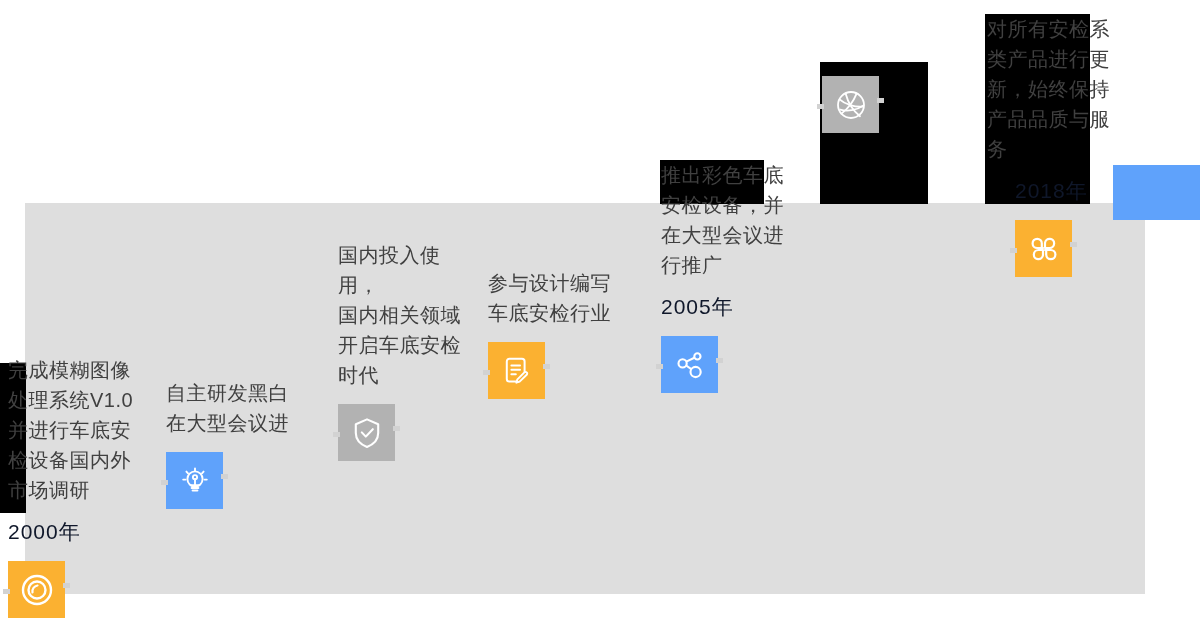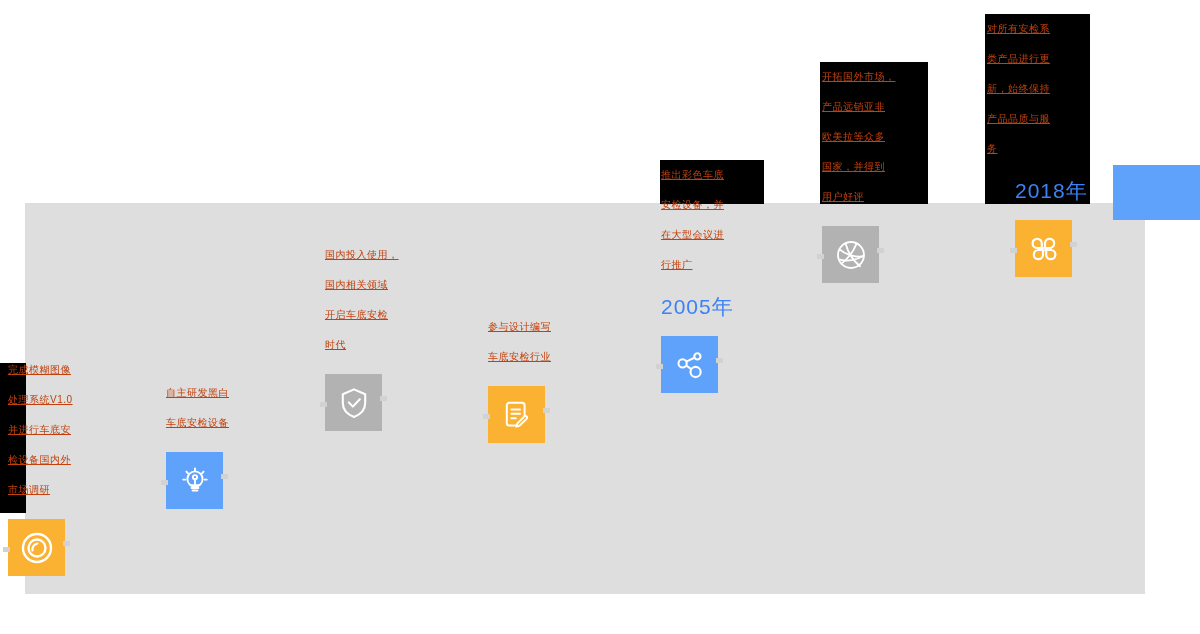--- a/index.html
+++ b/index.html
@@ -28,33 +28,32 @@
   
   .edge-card{
     position:absolute;
     background:#5fa2fb;
   }
 
   
   .milestone{position:absolute;}
 
   .ms-desc{
-    font-size:10px;
+    font-size:20px;
     line-height:30px;
-    color:#c2410c;
+    color:#404040;
     letter-spacing:0.5px;
     white-space:pre-line;
     position:relative;
     z-index:3;
-    text-decoration:underline;
   }
   .ms-year{
     font-size:21px;
     line-height:30px;
-    color:#3b82f6;
+    color:#0f172a;
     letter-spacing:1px;
     margin-top:12px;
     position:relative;
     z-index:3;
   }
   .ms-icon{
     width:57px;height:57px;
     margin-top:14px;
     display:flex;align-items:center;justify-content:center;
     position:relative;z-index:3;
@@ -82,69 +81,70 @@
   <div class="black-block" style="left:660px;top:160px;width:104px;height:44px;"></div>
   <div class="black-block" style="left:820px;top:62px;width:108px;height:142px;"></div>
   <div class="black-block" style="left:985px;top:14px;width:105px;height:190px;"></div>
 
   <div class="milestone" style="left:8px;top:355px;width:130px;">
     <div class="ms-desc">完成模糊图像
 处理系统V1.0
 并进行车底安
 检设备国内外
 市场调研</div>
+    <div class="ms-year">2000年</div>
     <div class="ms-icon ic-orange">
       <span class="nub nub-l"></span>
       <span class="nub nub-r"></span>
       <svg width="34" height="34" viewBox="0 0 34 34" fill="none" stroke="#ffffff" stroke-width="2.4">
         <circle cx="17" cy="17" r="14"></circle>
         <circle cx="17" cy="17" r="8.5"></circle>
         <path d="M12.5 19.5 a6 6 0 0 1 5-7" stroke-width="2.2" stroke-linecap="round"></path>
       </svg>
     </div>
   </div>
 
   <div class="milestone" style="left:166px;top:378px;width:130px;">
     <div class="ms-desc">自主研发黑白
-车底安检设备</div>
+在大型会议进</div>
     <div class="ms-icon ic-blue">
       <span class="nub nub-l"></span>
       <span class="nub nub-r"></span>
       <svg width="34" height="34" viewBox="0 0 34 34" fill="none" stroke="#ffffff" stroke-width="1.9" stroke-linecap="round">
         <circle cx="17" cy="15" r="7.6"></circle>
         <circle cx="17" cy="13.2" r="2.1"></circle>
         <path d="M17 15.3 V21"></path>
         <path d="M12.6 21.3 h8.8" stroke-width="2"></path>
         <path d="M13.6 24 h6.8" stroke-width="2"></path>
         <path d="M14.6 26.4 h4.8" stroke-width="2"></path>
         <path d="M17 4.4 v2.3"></path>
         <path d="M8.4 7.6 l1.6 1.7"></path>
         <path d="M25.6 7.6 l-1.6 1.7"></path>
         <path d="M5.2 15.6 h2.3"></path>
         <path d="M28.8 15.6 h-2.3"></path>
       </svg>
     </div>
   </div>
 
-  <div class="milestone" style="left:325px;top:240px;width:135px;">
+  <div class="milestone" style="left:338px;top:240px;width:135px;">
     <div class="ms-desc">国内投入使用，
 国内相关领域
 开启车底安检
 时代</div>
     <div class="ms-icon ic-gray">
       <span class="nub nub-l"></span>
       <span class="nub nub-r"></span>
       <svg width="32" height="34" viewBox="0 0 32 34" fill="none" stroke="#ffffff" stroke-width="2.1" stroke-linejoin="round" stroke-linecap="round">
         <path d="M16 3.4 L27.2 8.2 V17 c0 7.4 -5.2 11.6 -11.2 14 c-6 -2.4 -11.2 -6.6 -11.2 -14 V8.2 Z"></path>
         <path d="M10.8 16.4 l4 4.2 l7 -7.4"></path>
       </svg>
     </div>
   </div>
 
-  <div class="milestone" style="left:488px;top:268px;width:140px;margin-top:44px;">
+  <div class="milestone" style="left:488px;top:268px;width:140px;">
     <div class="ms-desc">参与设计编写
 车底安检行业</div>
     <div class="ms-icon ic-orange">
       <span class="nub nub-l"></span>
       <span class="nub nub-r"></span>
       <svg width="32" height="34" viewBox="0 0 32 34" fill="none" stroke="#ffffff" stroke-width="2" stroke-linecap="round" stroke-linejoin="round">
         <path d="M23.6 17.6 V7.4 a2.6 2.6 0 0 0 -2.6 -2.6 H8.4 a2.6 2.6 0 0 0 -2.6 2.6 v17.6 a2.6 2.6 0 0 0 2.6 2.6 h7.2"></path>
         <path d="M10.4 11.4 h8.6"></path>
         <path d="M10.4 15.8 h8.6"></path>
         <path d="M10.4 20.2 h4.4"></path>
@@ -166,25 +166,20 @@
         <circle cx="9.6" cy="15.4" r="4.1"></circle>
         <circle cx="24.4" cy="8.4" r="3.1"></circle>
         <circle cx="22.6" cy="24" r="5.1"></circle>
         <path d="M13.3 13.6 L21.4 9.7"></path>
         <path d="M13.2 17.5 L18.6 21.4"></path>
       </svg>
     </div>
   </div>
 
   <div class="milestone" style="left:822px;top:62px;width:140px;">
-    <div class="ms-desc">开拓国外市场，
-产品远销亚非
-欧美拉等众多
-国家，并得到
-用户好评</div>
     <div class="ms-icon ic-gray">
       <span class="nub nub-l"></span>
       <span class="nub nub-r"></span>
       <svg width="34" height="34" viewBox="0 0 34 34" fill="none" stroke="#ffffff" stroke-width="1.8" stroke-linecap="round">
         <circle cx="17" cy="17" r="13"></circle>
         <path d="M5.6 11.4 C11 16.4 21 19.4 28.6 18.6"></path>
         <path d="M11.6 5.4 C13.6 13 19 22.6 26 28.2"></path>
         <path d="M22.6 5.6 C20 12 14.4 20.4 7.4 25.6"></path>
         <path d="M6.2 21.6 C13 23.6 23 22.4 29 17.6"></path>
       </svg>

